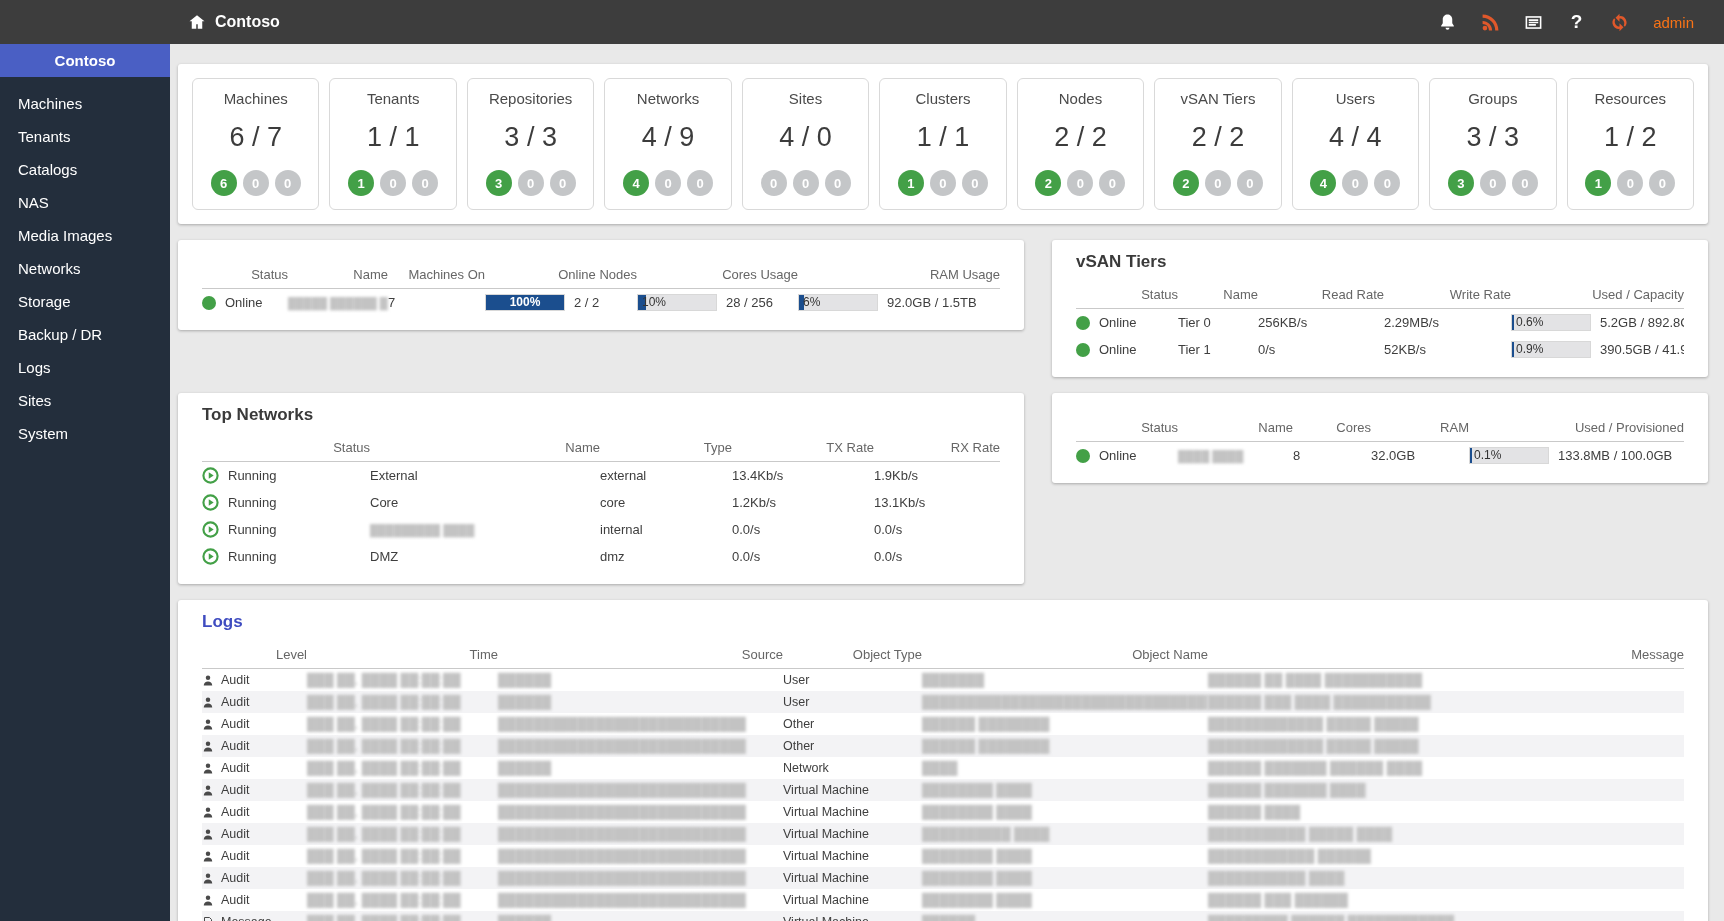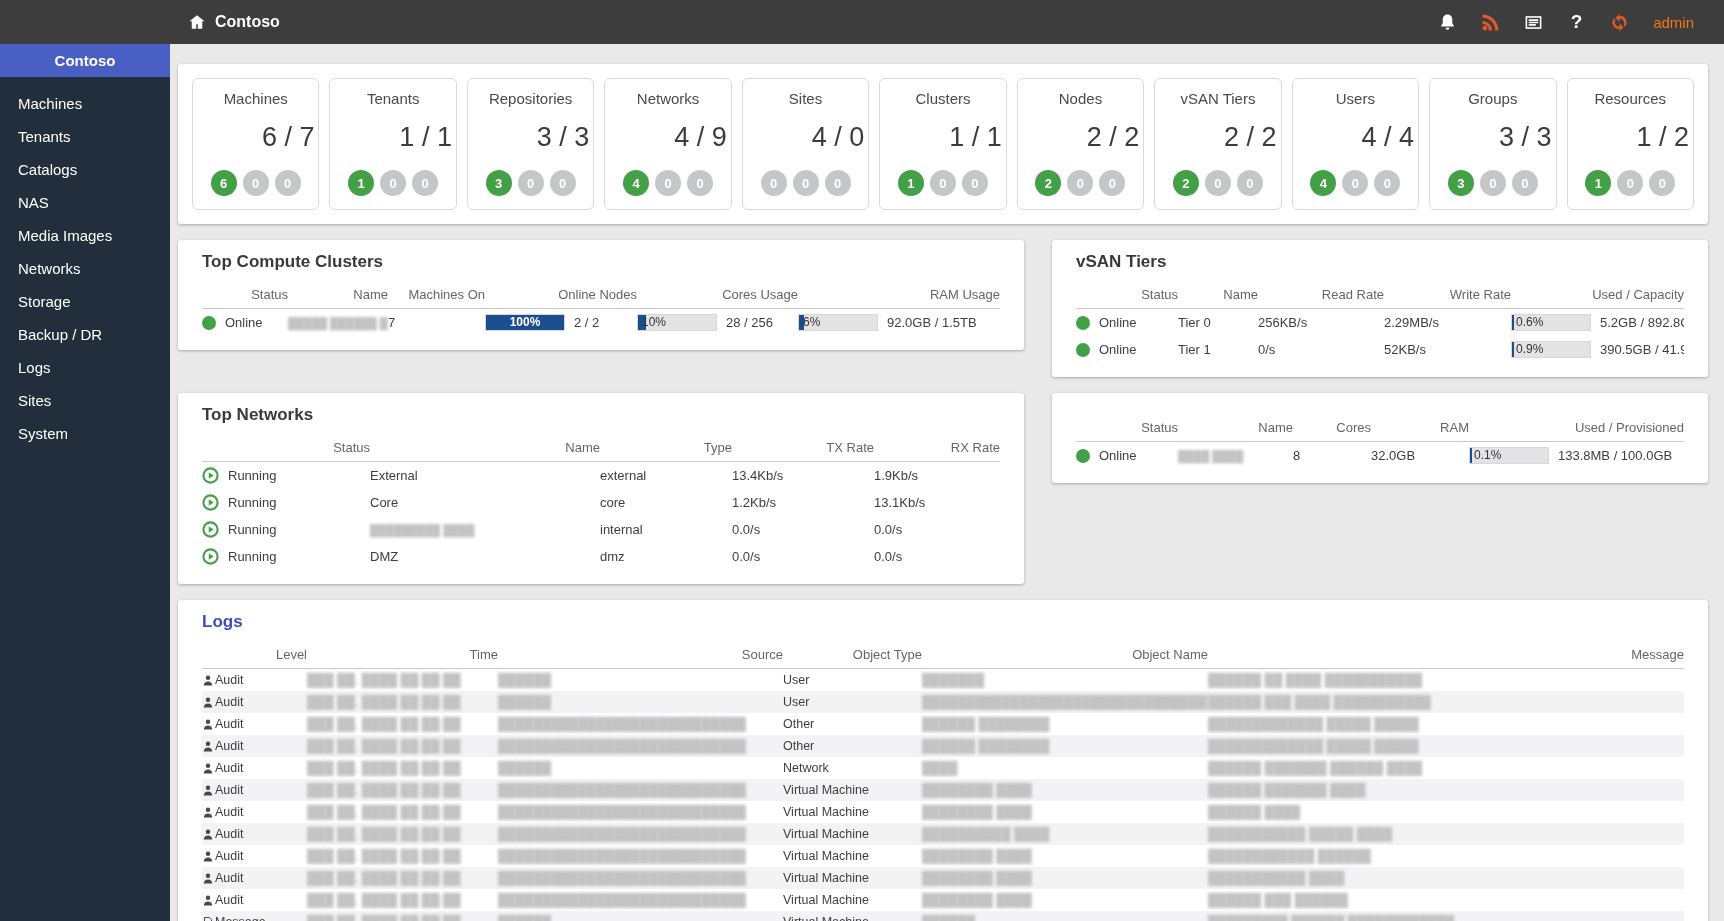--- a/index.html
+++ b/index.html
@@ -45,21 +45,21 @@
     background:#fff;border-radius:3px;
     box-shadow:0 1px 3px rgba(0,0,0,.28);
   }
   
   .strip{display:flex;gap:10px;padding:14px;}
   .card{
     flex:1;border:1px solid #d9d9d9;border-radius:6px;background:#fff;
     text-align:center;padding:11px 4px 13px;cursor:pointer;
   }
   .card-title{font-size:15px;color:#4a4a4a;}
-  .card-value{font-size:27px;color:#3c3c3c;font-weight:300;margin:15px 0 17px;text-align:right;}
+  .card-value{font-size:27px;color:#3c3c3c;font-weight:300;margin:15px 0 17px;}
   .card-badges{display:flex;justify-content:center;gap:6px;}
   .badge{
     width:26px;height:26px;border-radius:50%;color:#fff;font-weight:bold;font-size:13px;
     display:flex;align-items:center;justify-content:center;
   }
   .badge-green{background:#43a047;}
   .badge-gray{background:#c4c6c8;}
   
   .row2,.row3{display:flex;gap:28px;margin-top:16px;align-items:flex-start;}
   .panel-left{width:846px;box-sizing:border-box;}
@@ -89,21 +89,21 @@
   }
   .bar-label.full{left:0;right:0;text-align:center;color:#fff;font-weight:bold;}
   .bar-text{margin-left:9px;font-size:13px;color:#3e3e3e;vertical-align:middle;}
   
   .redacted{color:#c3c3c3;filter:blur(1.6px);font-size:11px;}
   
   .logs-panel{margin-top:16px;height:366px;overflow:hidden;box-sizing:border-box;}
   .logs-table td{font-size:12.5px;padding:4px 0;}
   .logs-table tbody tr{cursor:pointer;}
   .logs-table tbody tr:nth-child(even){background:#f3f3f5;}
-  .lvl-wrap{display:flex;align-items:center;gap:1px;}
+  .lvl-wrap{display:flex;align-items:center;gap:7px;}
   .lvl-ic{width:12px;height:13px;display:inline-flex;}
   .lvl-ic svg{width:12px;height:13px;}
 </style>
 </head>
 <body>
 
 <div class="topbar">
   <div class="brand">
     <svg viewBox="0 0 24 24" fill="#fff">
         <path d="M12 3 2 11h3v10h6v-6h2v6h6V11h3z"></path>
@@ -281,21 +281,20 @@
         <div class="card-badges">
           <span class="badge badge-green">1</span>
           <span class="badge badge-gray">0</span>
           <span class="badge badge-gray">0</span>
         </div>
       </div>
     </div>
 
   <div class="row2">
     <div class="panel panel-left panel-pad">
-      <div class="panel-title">Top Compute Clusters</div>
       <table>
         <colgroup>
             <col style="width:86px">
             <col style="width:100px">
             <col style="width:97px">
             <col style="width:152px">
             <col style="width:161px">
             <col>
           </colgroup>
         <thead>

